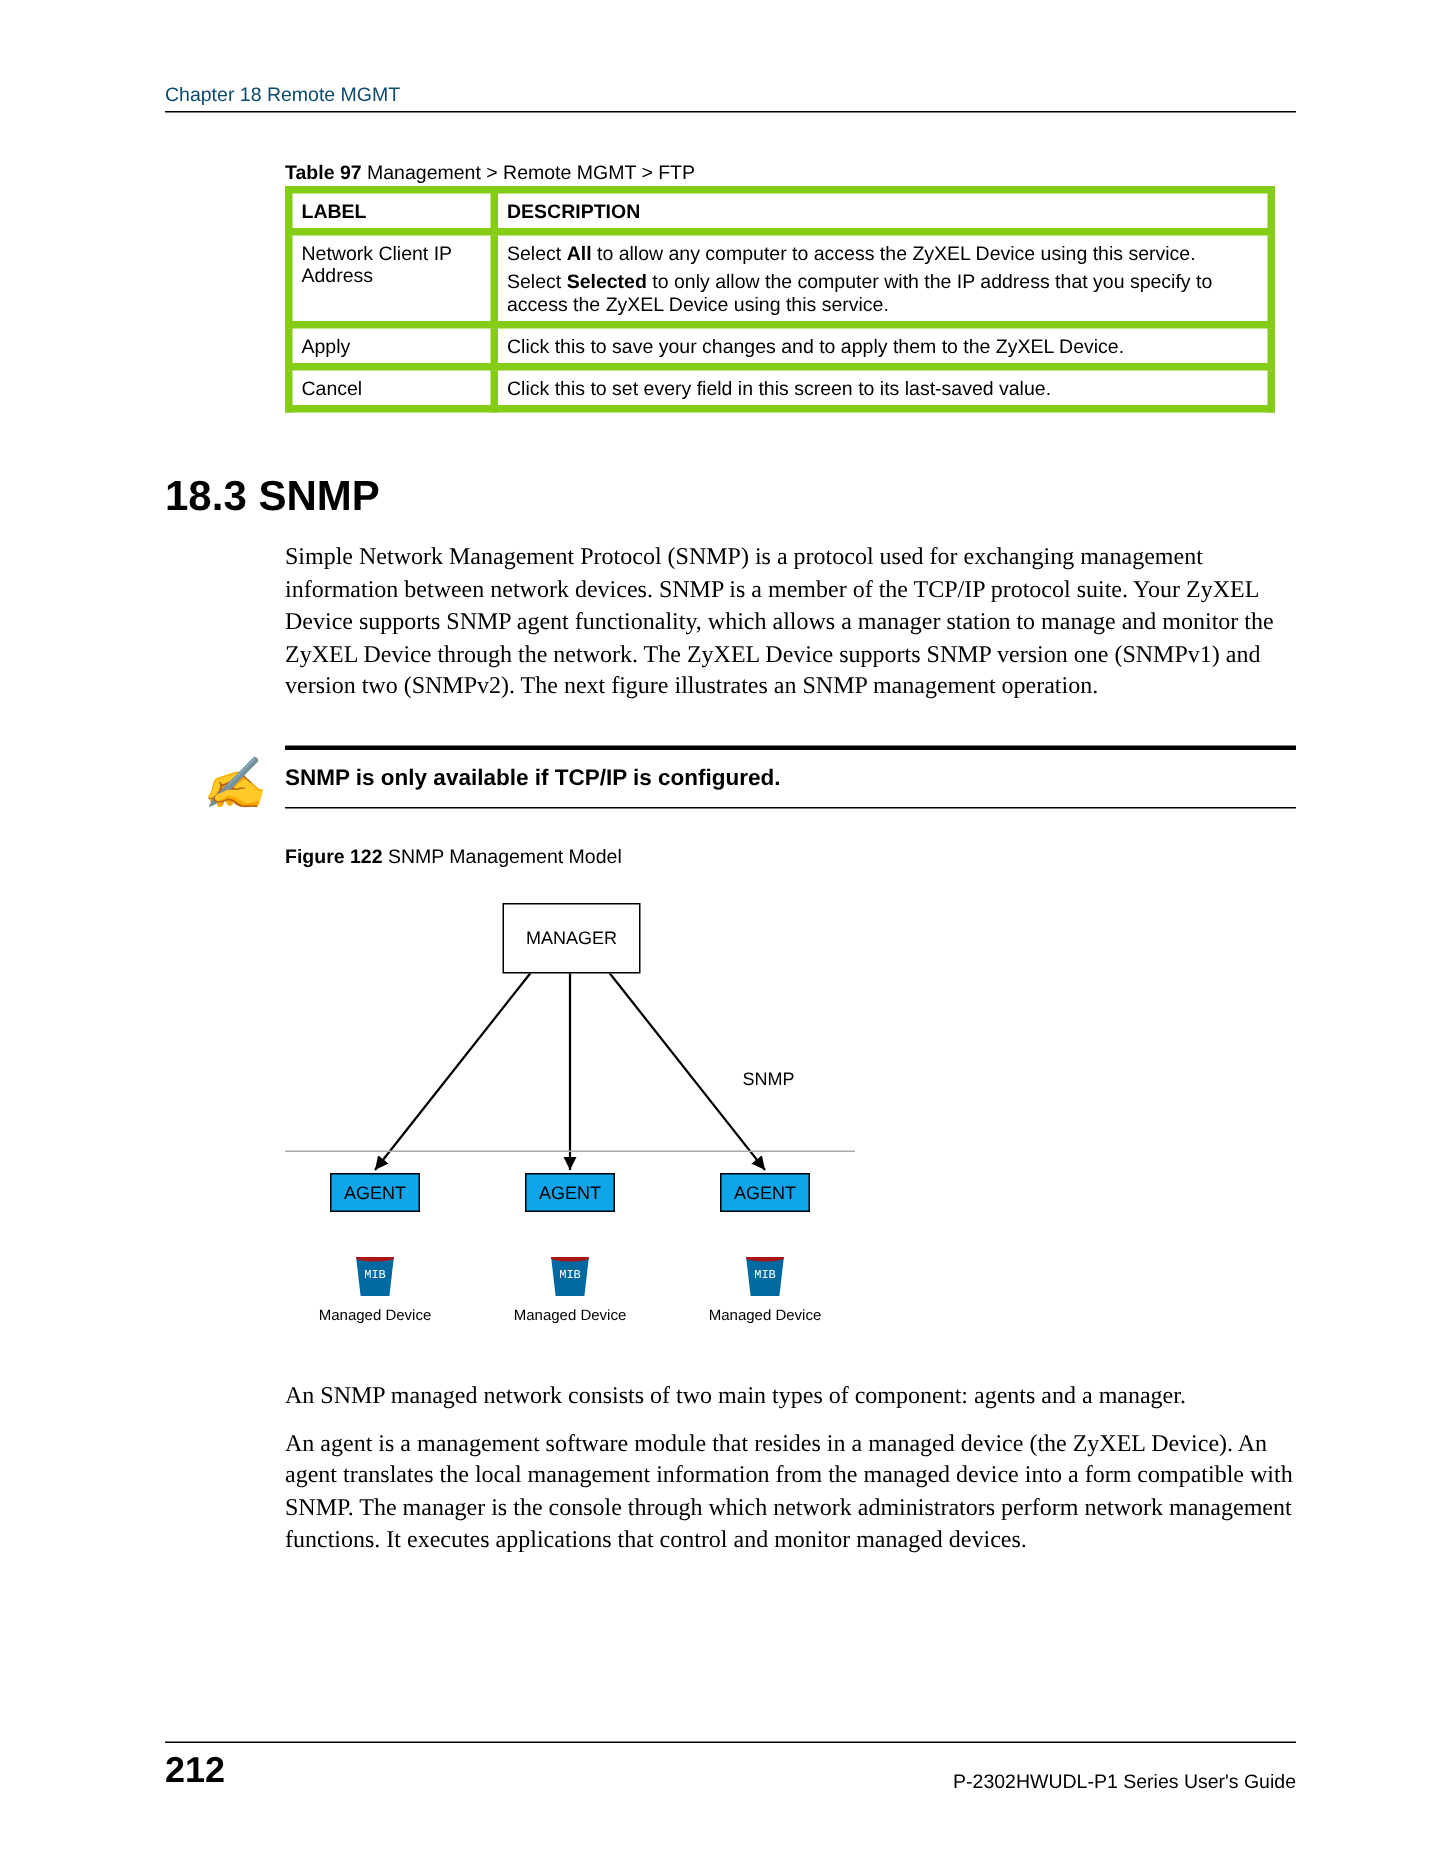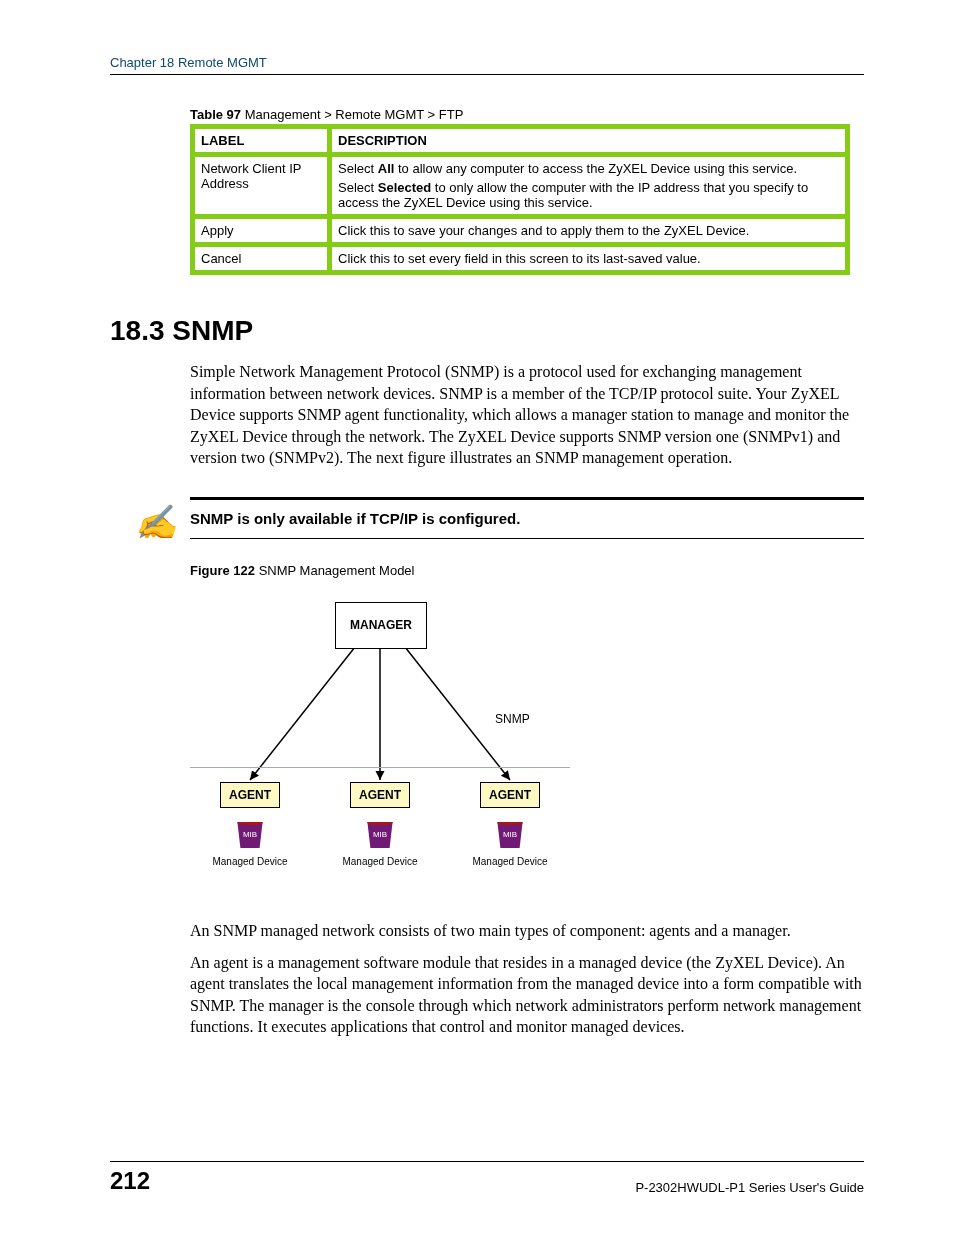--- a/index.html
+++ b/index.html
@@ -97,21 +97,20 @@
   position: absolute;
   width: 90px;
   height: 45px;
   border: 1px solid #000;
   left: 145px;
   top: 20px;
   display: flex;
   align-items: center;
   justify-content: center;
   background: #fff;
-  font-weight: bold;
 }
 .hr-line {
   position: absolute;
   left: 0;
   width: 380px;
   top: 185px;
   border-top: 1px solid #aaa;
 }
 .snmp-label {
   position: absolute;
@@ -125,36 +124,36 @@
   text-align: center;
 }
 .dev1 { left: 15px; top: 200px; }
 .dev2 { left: 145px; top: 200px; }
 .dev3 { left: 275px; top: 200px; }
 .agent-box {
   border: 1px solid #000;
   padding: 5px 8px;
   display: inline-block;
   margin-bottom: 8px;
-  background: #fef9c3;
-  font-weight: bold;
+  background: #0ea5e9;
 }
 .mib-bucket {
   width: 30px;
   height: 26px;
-  background: #701a75;
-  margin: 6px auto 8px;
+  background: #0369a1;
+  margin: 22px auto 8px;
   border-radius: 0 0 4px 4px;
   position: relative;
   display: flex;
   align-items: center;
   justify-content: center;
   color: #fff;
   font-size: 8px;
   clip-path: polygon(8% 0, 92% 0, 82% 100%, 18% 100%);
+  font-family: Liberation Mono, monospace;
 }
 .mib-bucket::before {
   content: "";
   position: absolute;
   top: -4px;
   left: 0;
   width: 30px;
   height: 7px;
   background: #aa1515;
   border-radius: 50%;

